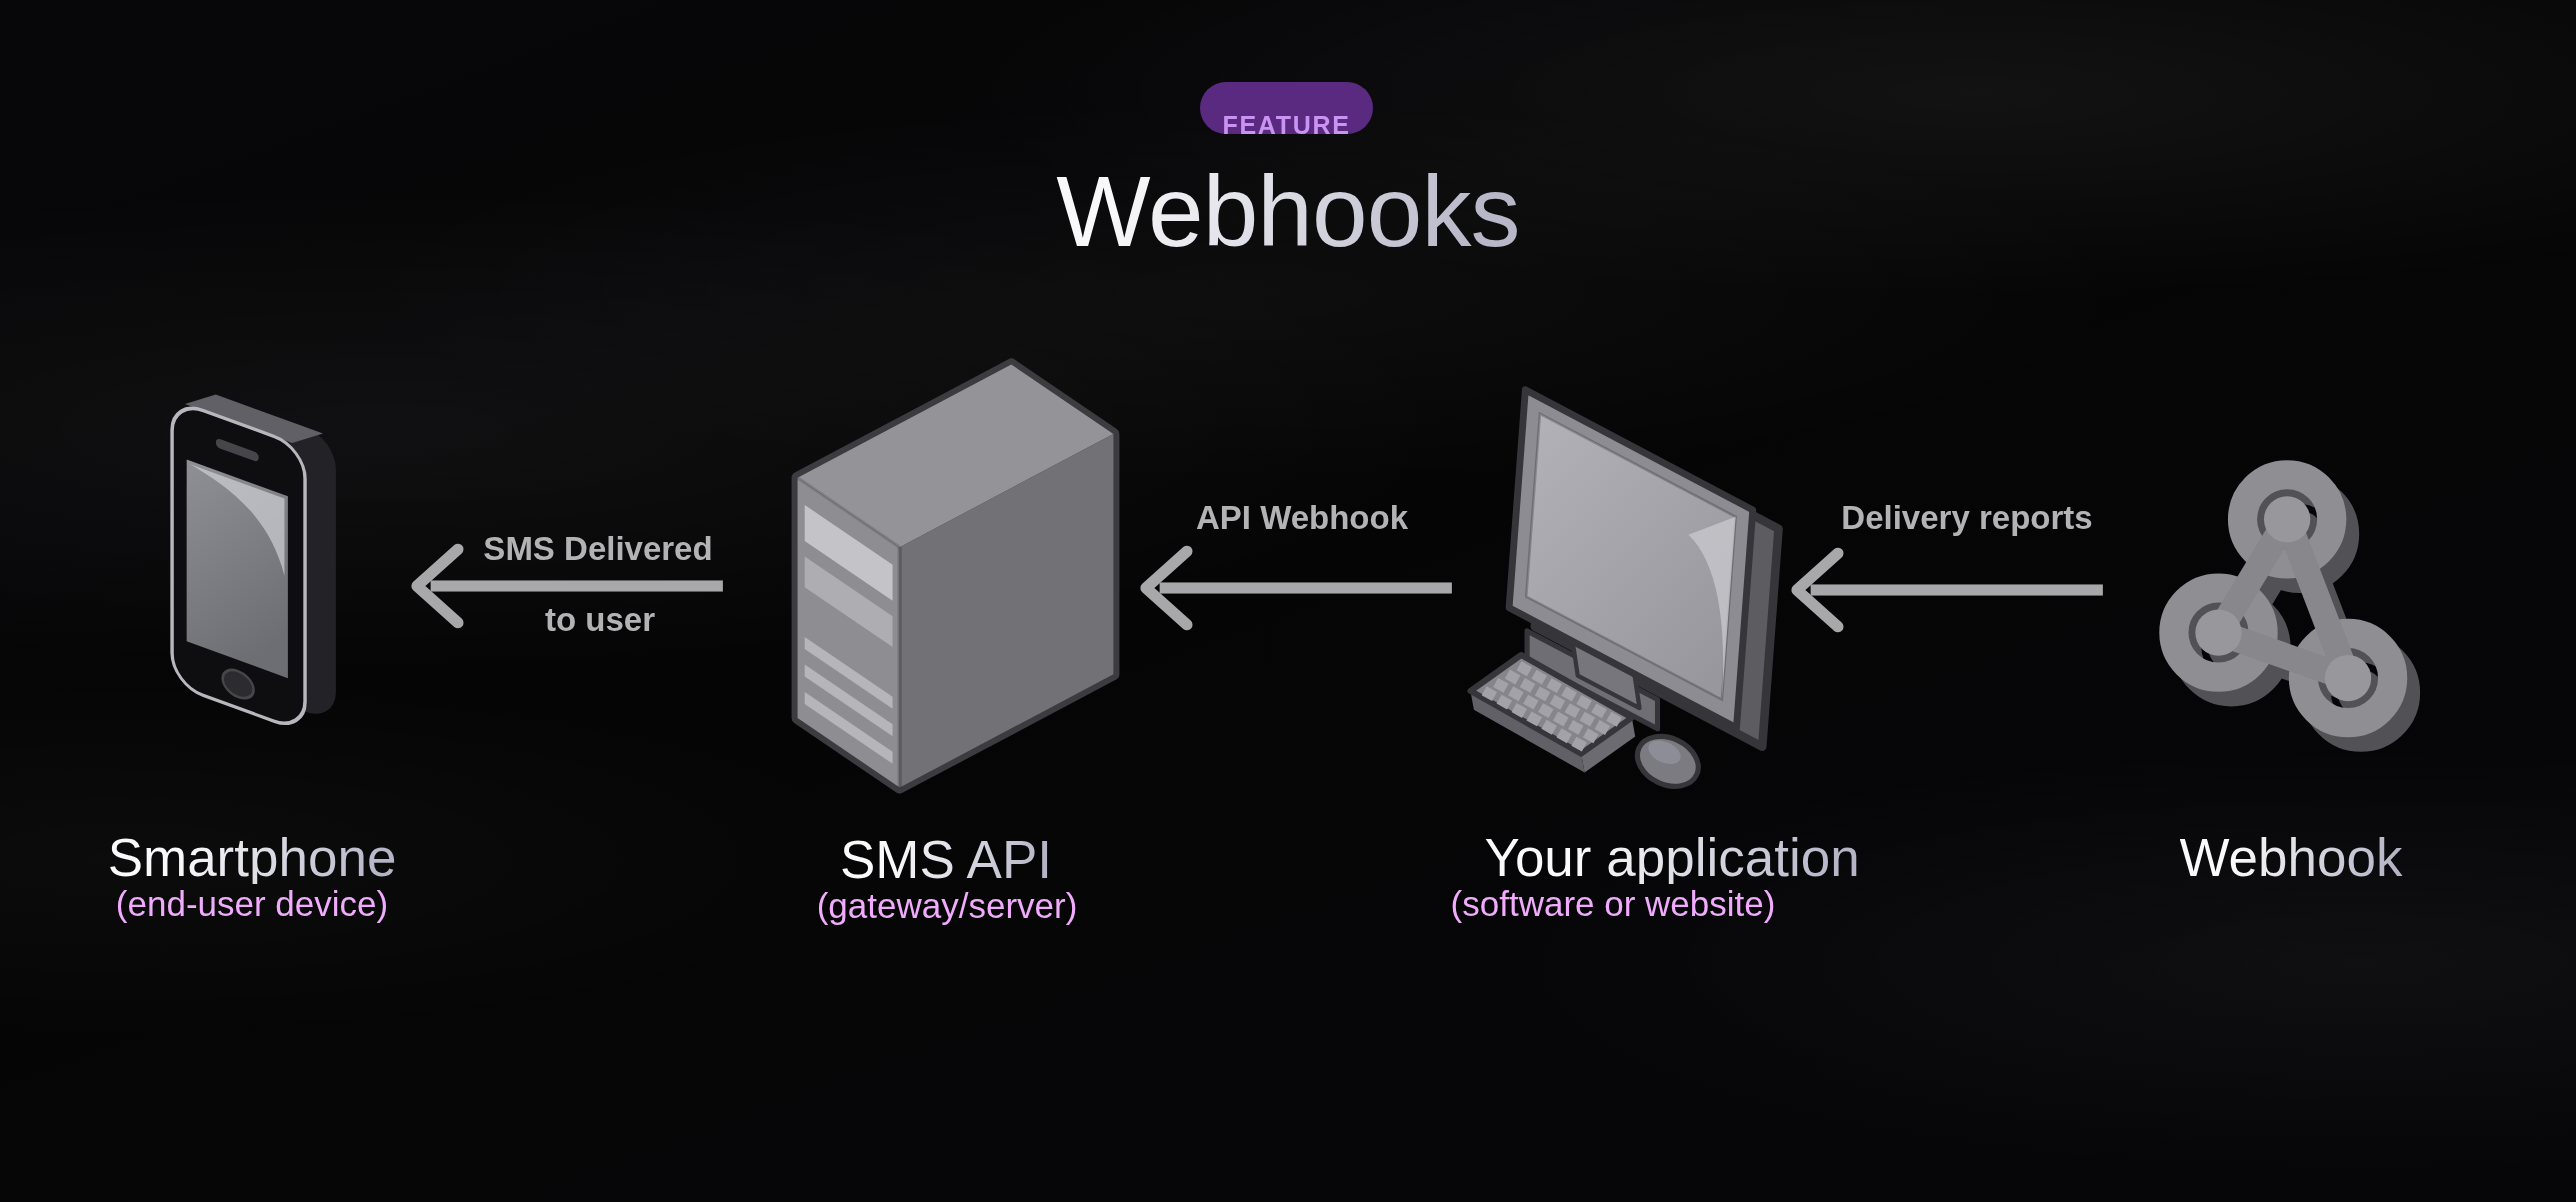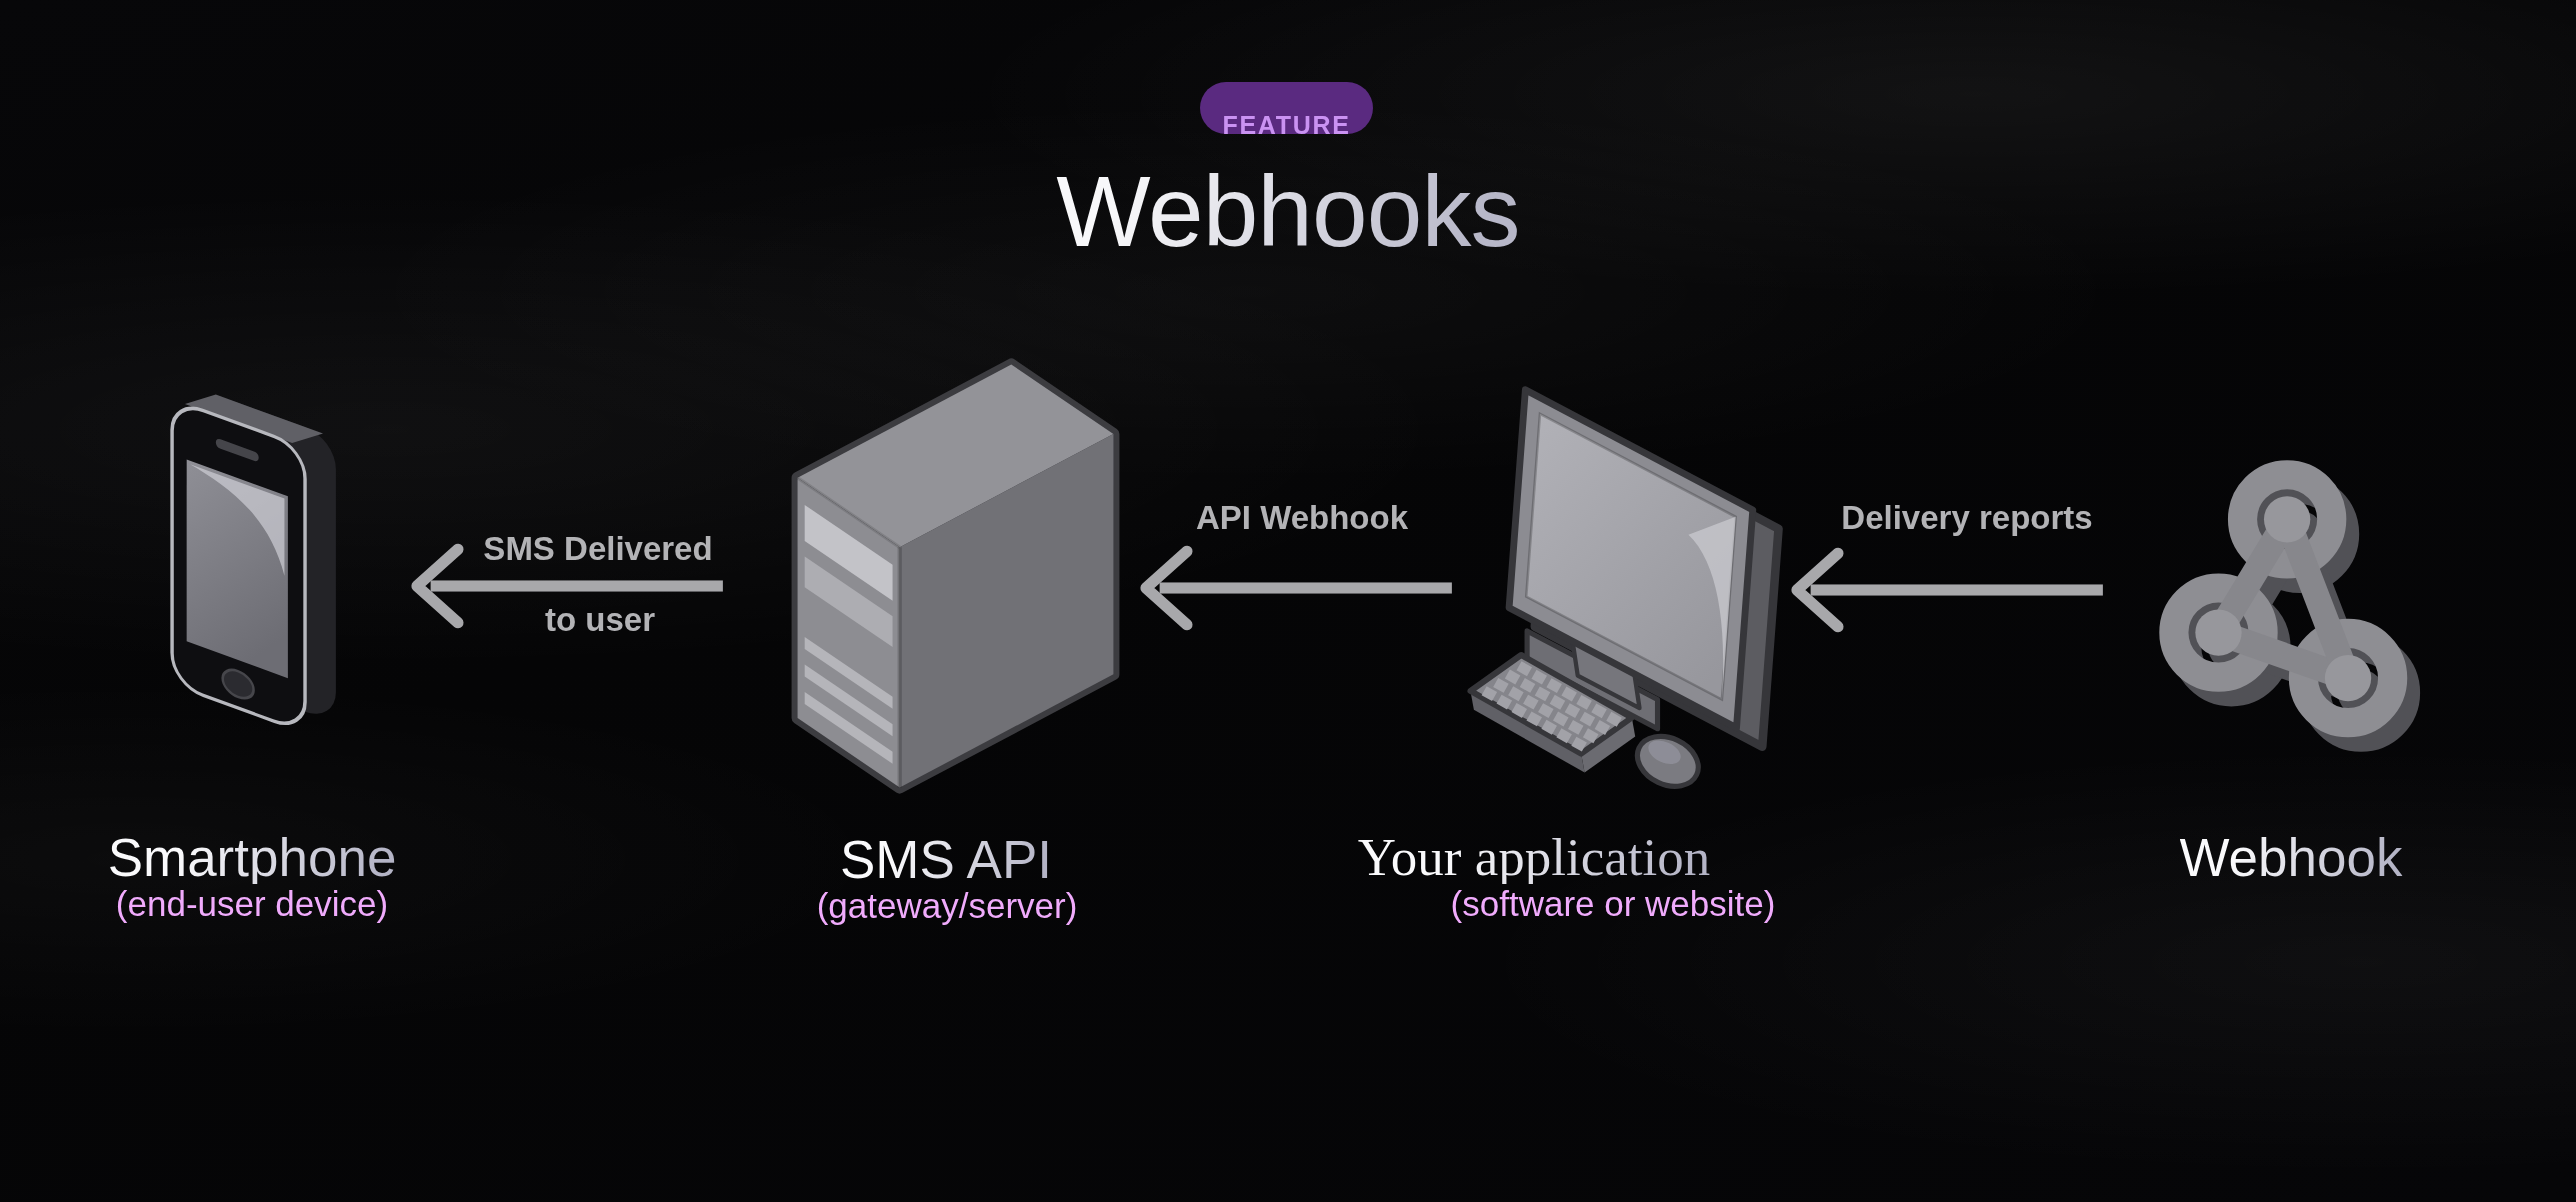--- a/index.html
+++ b/index.html
@@ -176,18 +176,18 @@
     <polyline points="62,12 14,55 62,98" fill="none" stroke="#a8a8ab" stroke-width="13" stroke-linecap="round" stroke-linejoin="round"></polyline>
   </svg>
   <div class="arrow-label" style="left:1967px;top:501px;">Delivery reports</div>
 
   <div class="name-label" style="left:252px;top:831px;text-align:right;">Smartphone</div>
   <div class="sub-label" style="left:252px;top:886px;">(end-user device)</div>
 
   <div class="name-label" style="left:946px;top:833px;">SMS API</div>
   <div class="sub-label" style="left:947px;top:888px;">(gateway/server)</div>
 
-  <div class="name-label" style="left:1534px;top:831px;font-family:Liberation Serif, serif;">Your application</div>
+  <div class="name-label" style="left:1672px;top:831px;">Your application</div>
   <div class="sub-label" style="left:1613px;top:886px;">(software or website)</div>
 
   <div class="name-label" style="left:2291px;top:831px;">Webhook</div>
 </div>
 
 
 </body></html>

